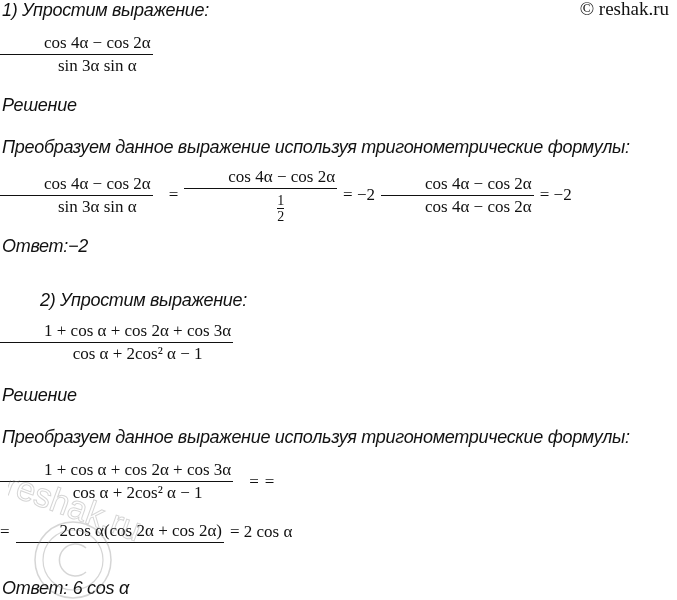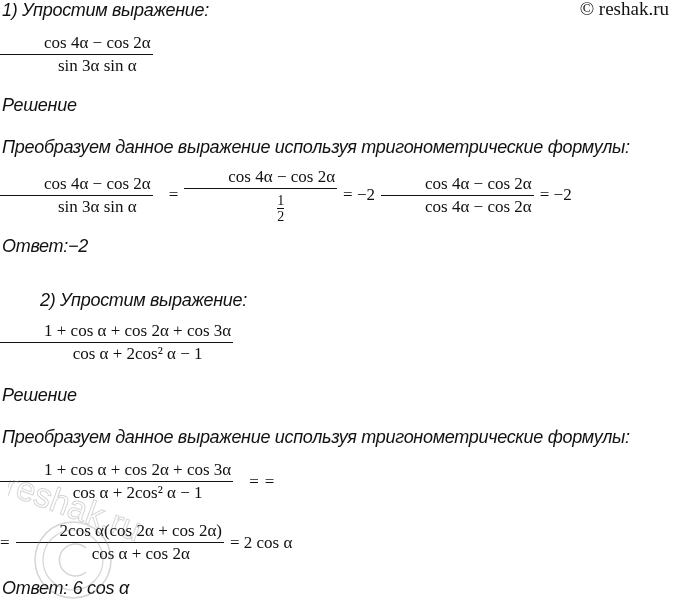--- a/index.html
+++ b/index.html
@@ -91,21 +91,20 @@
   </span>
   <span>=</span>
   <span>=</span>
 </div>
 
 <div class="abs math row" style="left:0px; top:520px;">
   <span>=</span>
   <span class="frac">
     <span class="num">2cos α(cos 2α + cos 2α)</span>
     <span class="bar"></span>
-    <span class="den">cos α + cos 2α</span>
   </span>
   <span>= 2 cos α</span>
 </div>
 
 <div class="abs txt" style="left:2px; top:578px;">Ответ: 6 cos α</div>
 
 <svg class="wm" viewBox="0 0 170 120">
   <circle cx="65" cy="80" r="38" fill="none" stroke="#888" stroke-width="1.5"></circle>
   <circle cx="65" cy="80" r="30" fill="none" stroke="#888" stroke-width="1.2"></circle>
   <path d="M78 68 A16 16 0 1 0 78 92" fill="none" stroke="#888" stroke-width="1.5"></path>

